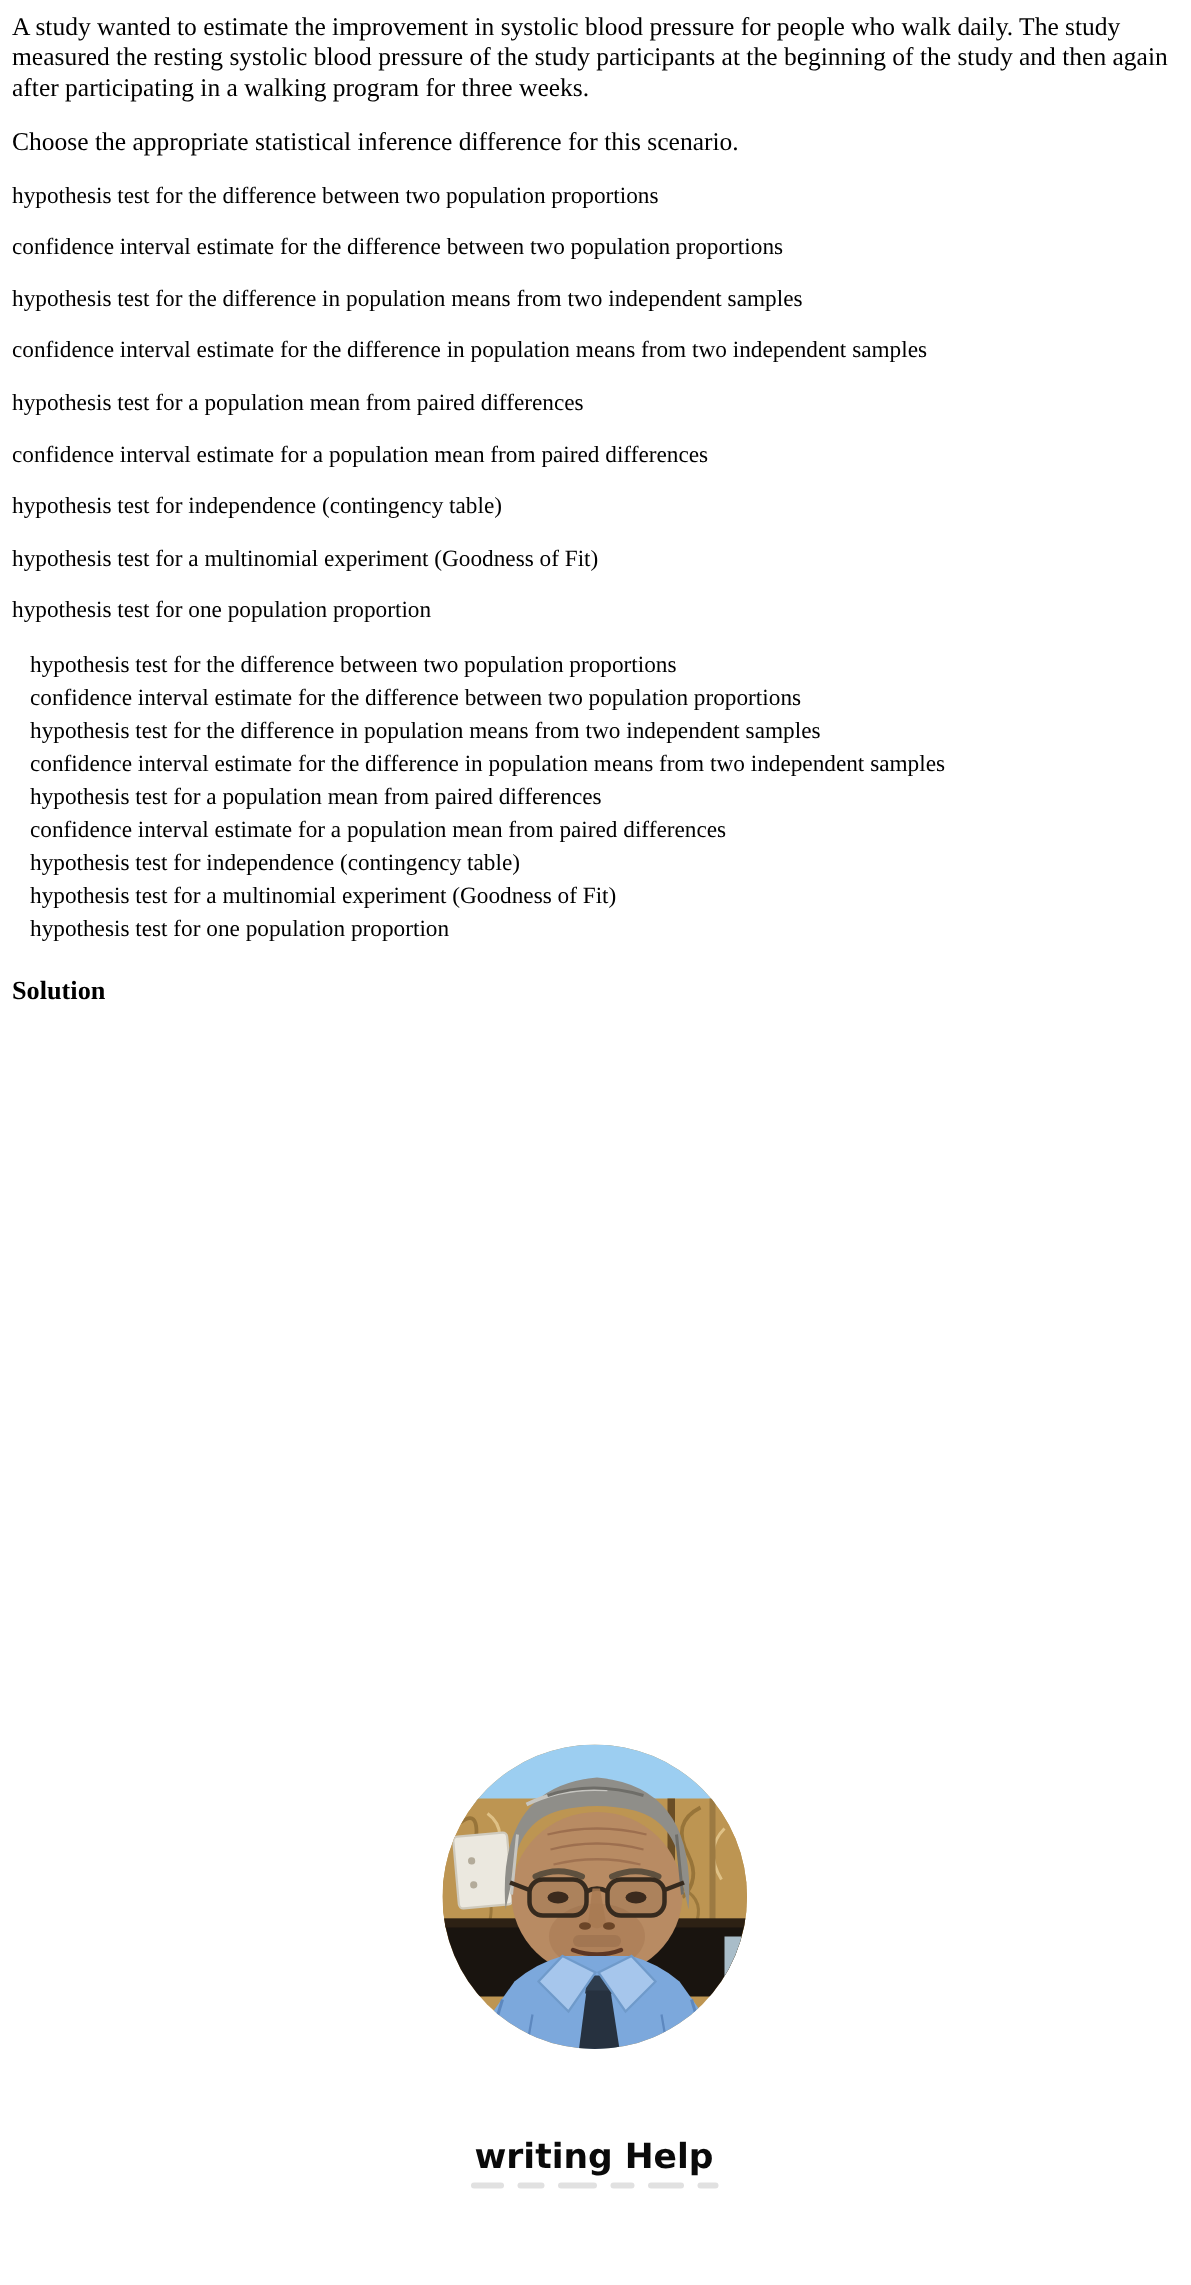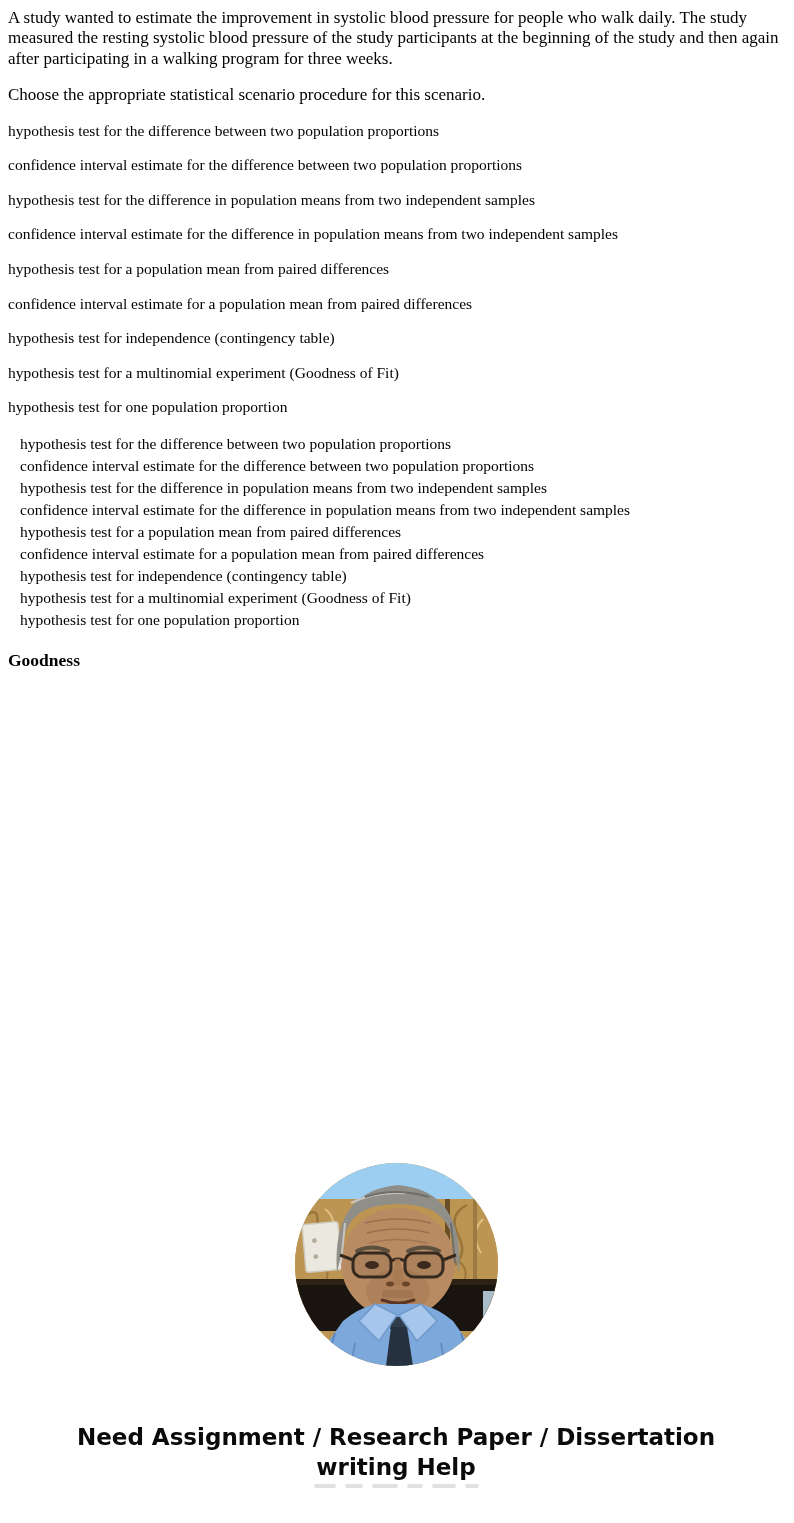--- a/index.html
+++ b/index.html
@@ -54,21 +54,21 @@
   .remnant span:nth-child(5) { width: 24px; }
   .remnant span:nth-child(6) { width: 14px; }
 </style>
 </head>
 <body>
 
 <div class="page">
 
   <p class="para">A study wanted to estimate the improvement in systolic blood pressure for people who walk daily. The study measured the resting systolic blood pressure of the study participants at the beginning of the study and then again after participating in a walking program for three weeks.</p>
 
-  <p class="prompt">Choose the appropriate statistical scenario procedure for this scenario.</p>
+  <p class="prompt">Choose the appropriate statistical inference difference for this scenario.</p>
 
   <div class="options">
 
       <p class="option">hypothesis test for the difference between two population proportions</p>
 
       <p class="option">confidence interval estimate for the difference between two population proportions</p>
 
       <p class="option">hypothesis test for the difference in population means from two independent samples</p>
 
       <p class="option">confidence interval estimate for the difference in population means from two independent samples</p>
@@ -98,21 +98,21 @@
 
       <div class="option-compact">confidence interval estimate for a population mean from paired differences</div>
 
       <div class="option-compact">hypothesis test for independence (contingency table)</div>
 
       <div class="option-compact">hypothesis test for a multinomial experiment (Goodness of Fit)</div>
 
       <div class="option-compact">hypothesis test for one population proportion</div>
     </div>
 
-  <h3 class="solution-heading">Goodness</h3>
+  <h3 class="solution-heading">Solution</h3>
 
   <div class="big-spacer"></div>
 
   <div class="photo-row">
     <div class="photo-wrap">
       <svg viewBox="0 0 203 203" width="203" height="203" xmlns="http://www.w3.org/2000/svg">
         <defs>
           <clipPath id="pc">
               <circle cx="101.5" cy="101.5" r="101.5"></circle>
             </clipPath>
@@ -191,21 +191,20 @@
           <path d="M96 164 L112 164 L118 203 L91 203 Z" fill="#26313f"></path>
 
           <path d="M80 141 L102 152 L84 178 L64 158 Z" fill="#a6c6ec" stroke="#6f9aca" stroke-width="1.5"></path>
           <path d="M126 141 L104 152 L122 178 L142 158 Z" fill="#a6c6ec" stroke="#6f9aca" stroke-width="1.5"></path>
         </g>
       </svg>
     </div>
   </div>
 
   <div class="footer">
-    <div class="promo-line">Need Assignment / Research Paper / Dissertation</div>
     <div class="promo-line">writing Help</div>
   </div>
 
   <div class="remnant">
     <span></span>
       <span></span>
       <span></span>
       <span></span>
       <span></span>
       <span></span>

